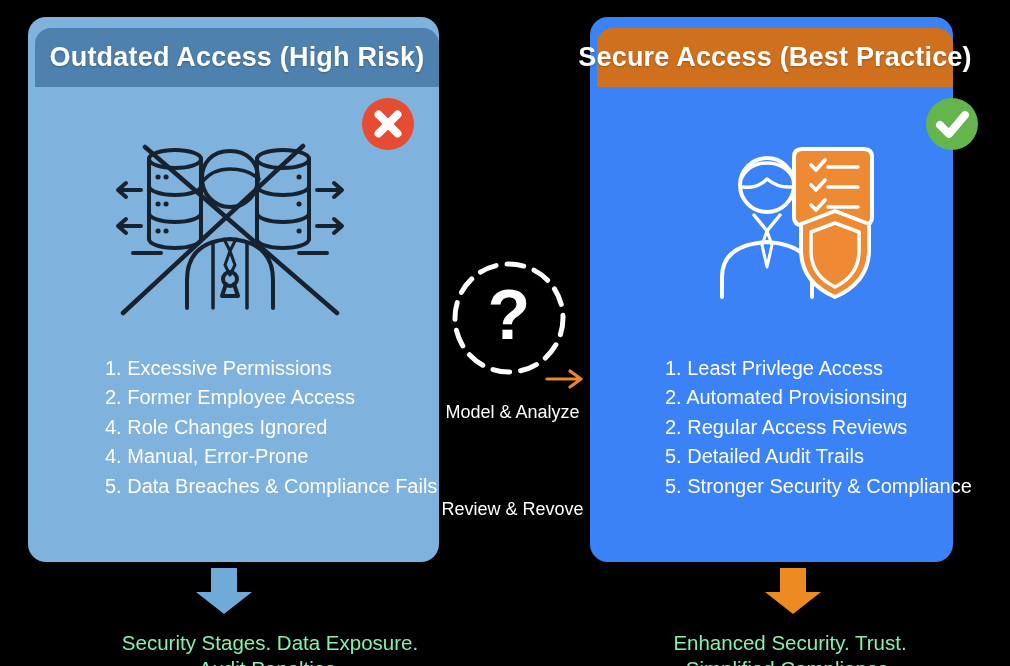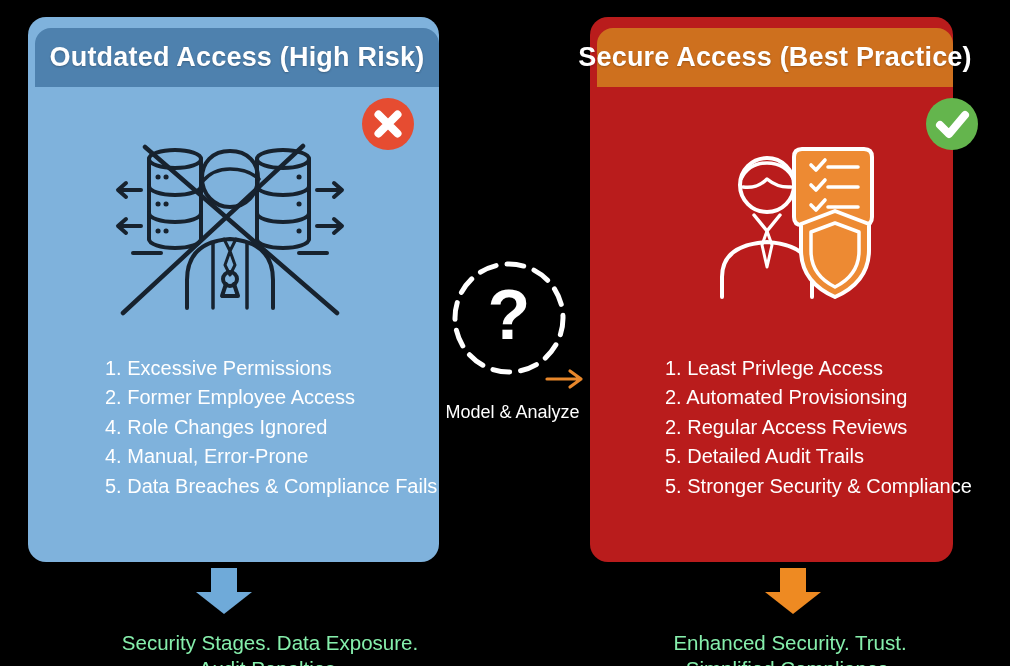--- a/index.html
+++ b/index.html
@@ -5,21 +5,21 @@
   html,body{margin:0;padding:0;background:#000;}
   #stage{position:relative;width:1010px;height:666px;background:#000;overflow:hidden;
          font-family:"Liberation Sans",sans-serif;}
   .panel{position:absolute;top:17px;width:404px;height:545px;border-radius:18px;padding-left:7px;}
   .panel-header{margin-top:11px;height:59px;border-radius:16px 16px 0 0;
                 display:flex;align-items:center;justify-content:center;}
   .panel-title{color:#fff;font-size:27px;font-weight:bold;letter-spacing:.2px;
                text-shadow:0 1px 2px rgba(0,0,0,.25);white-space:nowrap;}
   #left-panel{left:28px;background:#7FB2DC;}
   #left-panel .panel-header{background:#4E81AE;}
-  #right-panel{left:590px;width:356px;background:#b91c1c;}
+  #right-panel{left:590px;width:356px;background:#3b82f6;}
   #right-panel .panel-header{background:#CE701E;}
   .badge{position:absolute;top:81px;width:52px;height:52px;}
   #left-panel .badge{left:334px;}
   #right-panel .badge{left:336px;}
   .icon-wrap{position:absolute;}
   .list{position:absolute;left:30px;top:337px;color:#fff;font-size:20px;line-height:29.4px;margin-left:47px;}
   #right-panel .list{left:28px;}
   .list div{white-space:nowrap;}
   
   #question-circle{position:absolute;left:449px;top:258px;width:120px;height:120px;}
@@ -142,20 +142,21 @@
   <div id="question-mark">?</div>
 
   <svg id="center-arrow" width="42" height="22" viewBox="0 0 42 22">
     <path d="M3 11 H33 M26 3 L37 11 L26 19" fill="none" stroke="#E8872B" stroke-width="3.2" stroke-linecap="round" stroke-linejoin="round"></path>
   </svg>
 
   <div id="center-label">
     <div>Model &amp; Analyze</div>
   </div>
 
+  <div id="center-sublabel">Review &amp; Revove</div>
 
   <div class="down-arrow-stem" id="left-arrow-stem"></div>
   <div class="down-arrow-head" id="left-arrow-head"></div>
   <div class="down-arrow-stem" id="right-arrow-stem"></div>
   <div class="down-arrow-head" id="right-arrow-head"></div>
 
   <div class="caption caption-l1" id="left-caption-1">Security Stages. Data Exposure.</div>
   <div class="caption caption-l2" id="left-caption-2">Audit Penalties.</div>
   <div class="caption caption-l1" id="right-caption-1">Enhanced Security. Trust.</div>
   <div class="caption caption-l2" id="right-caption-2">Simplified Compliance.</div>

